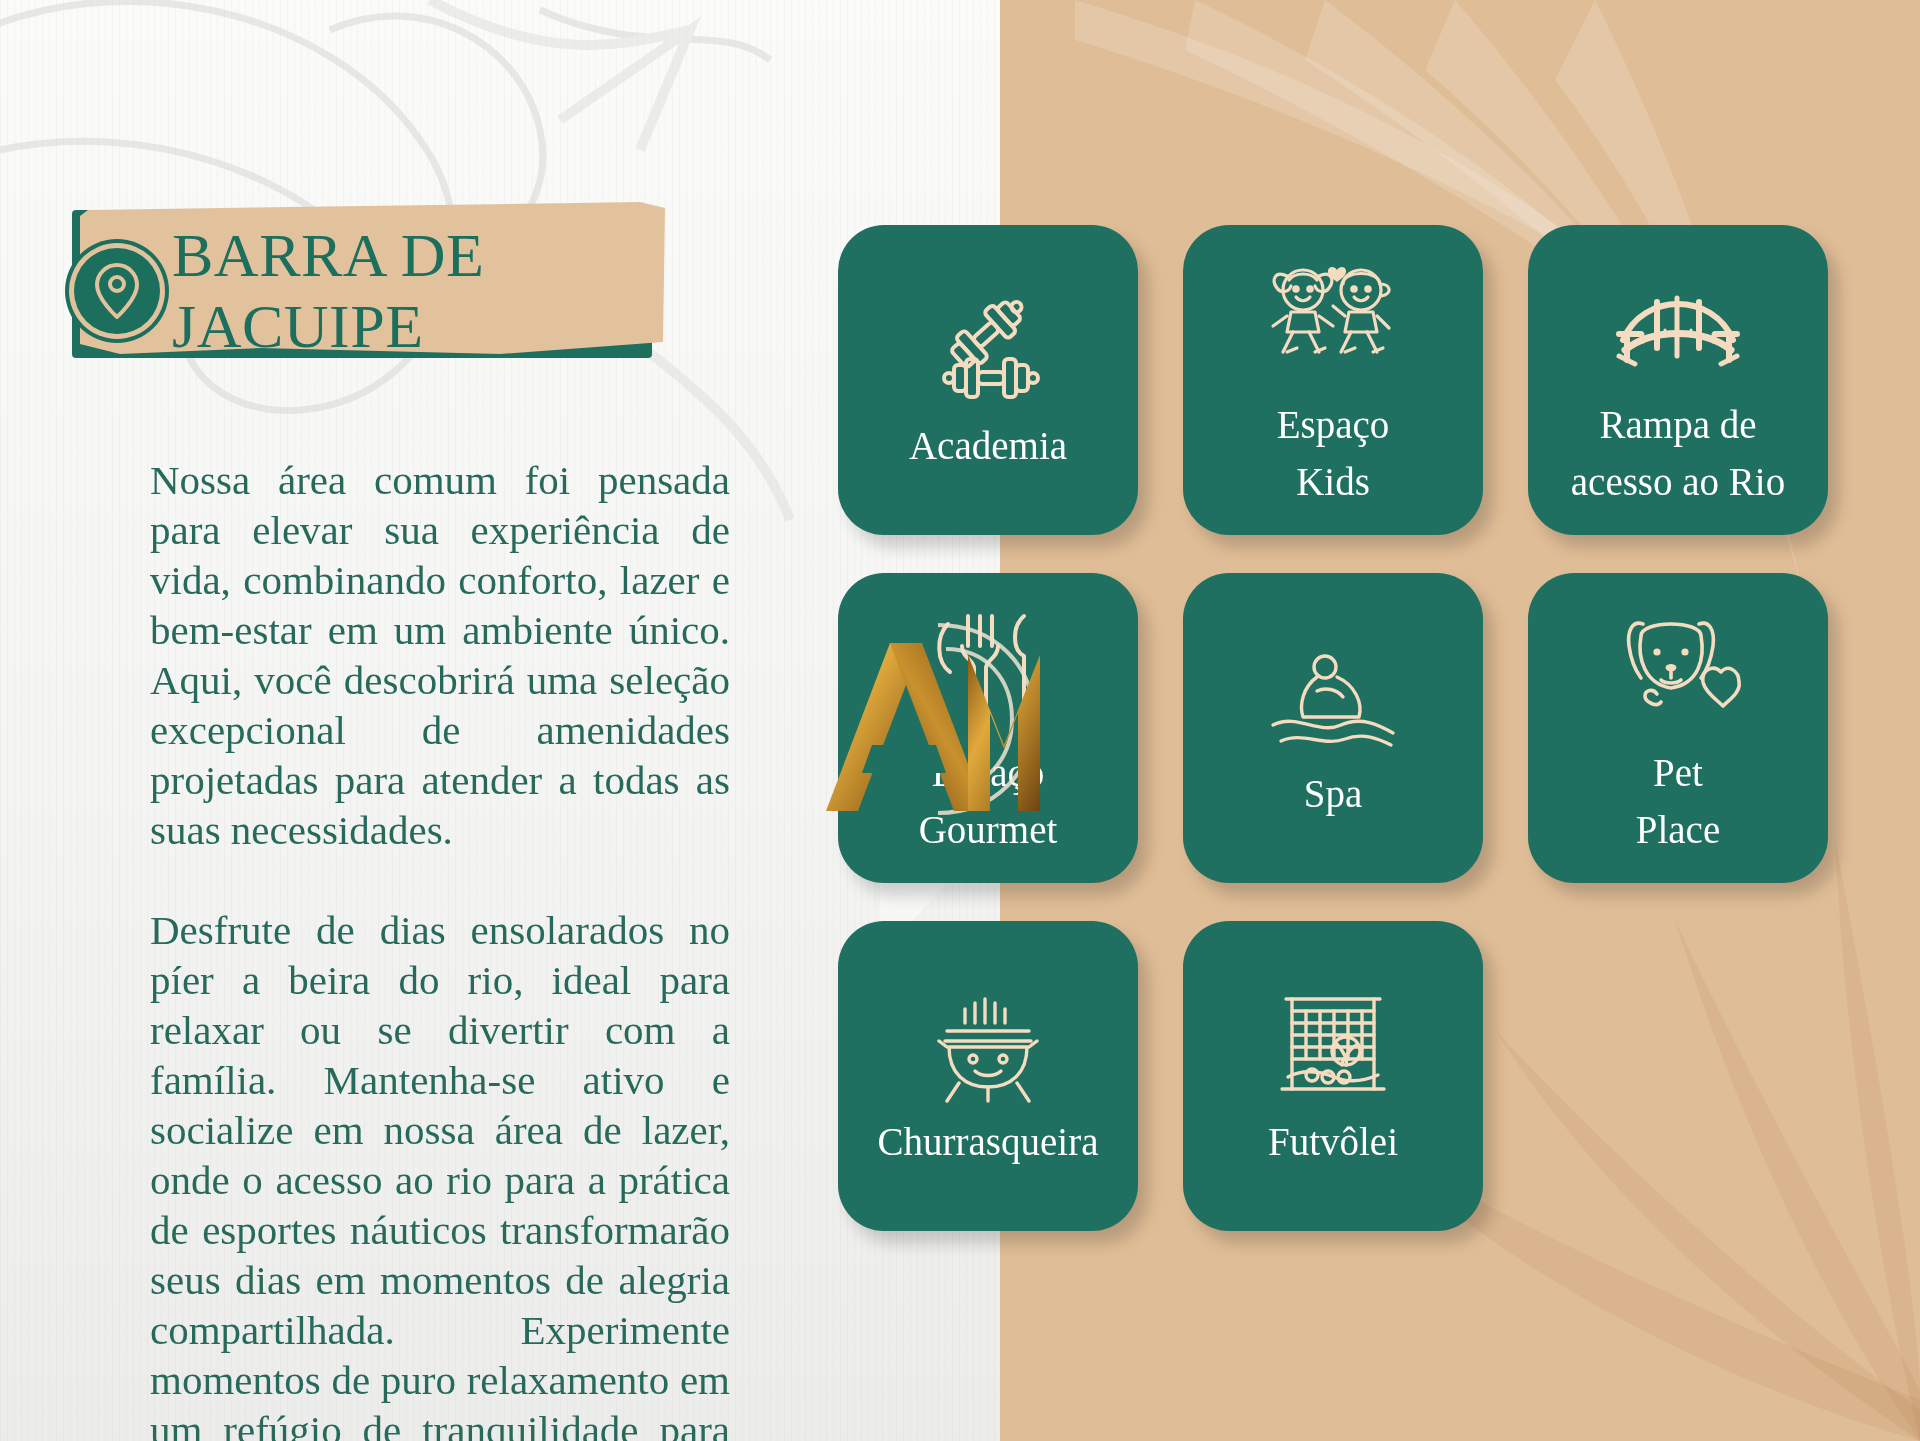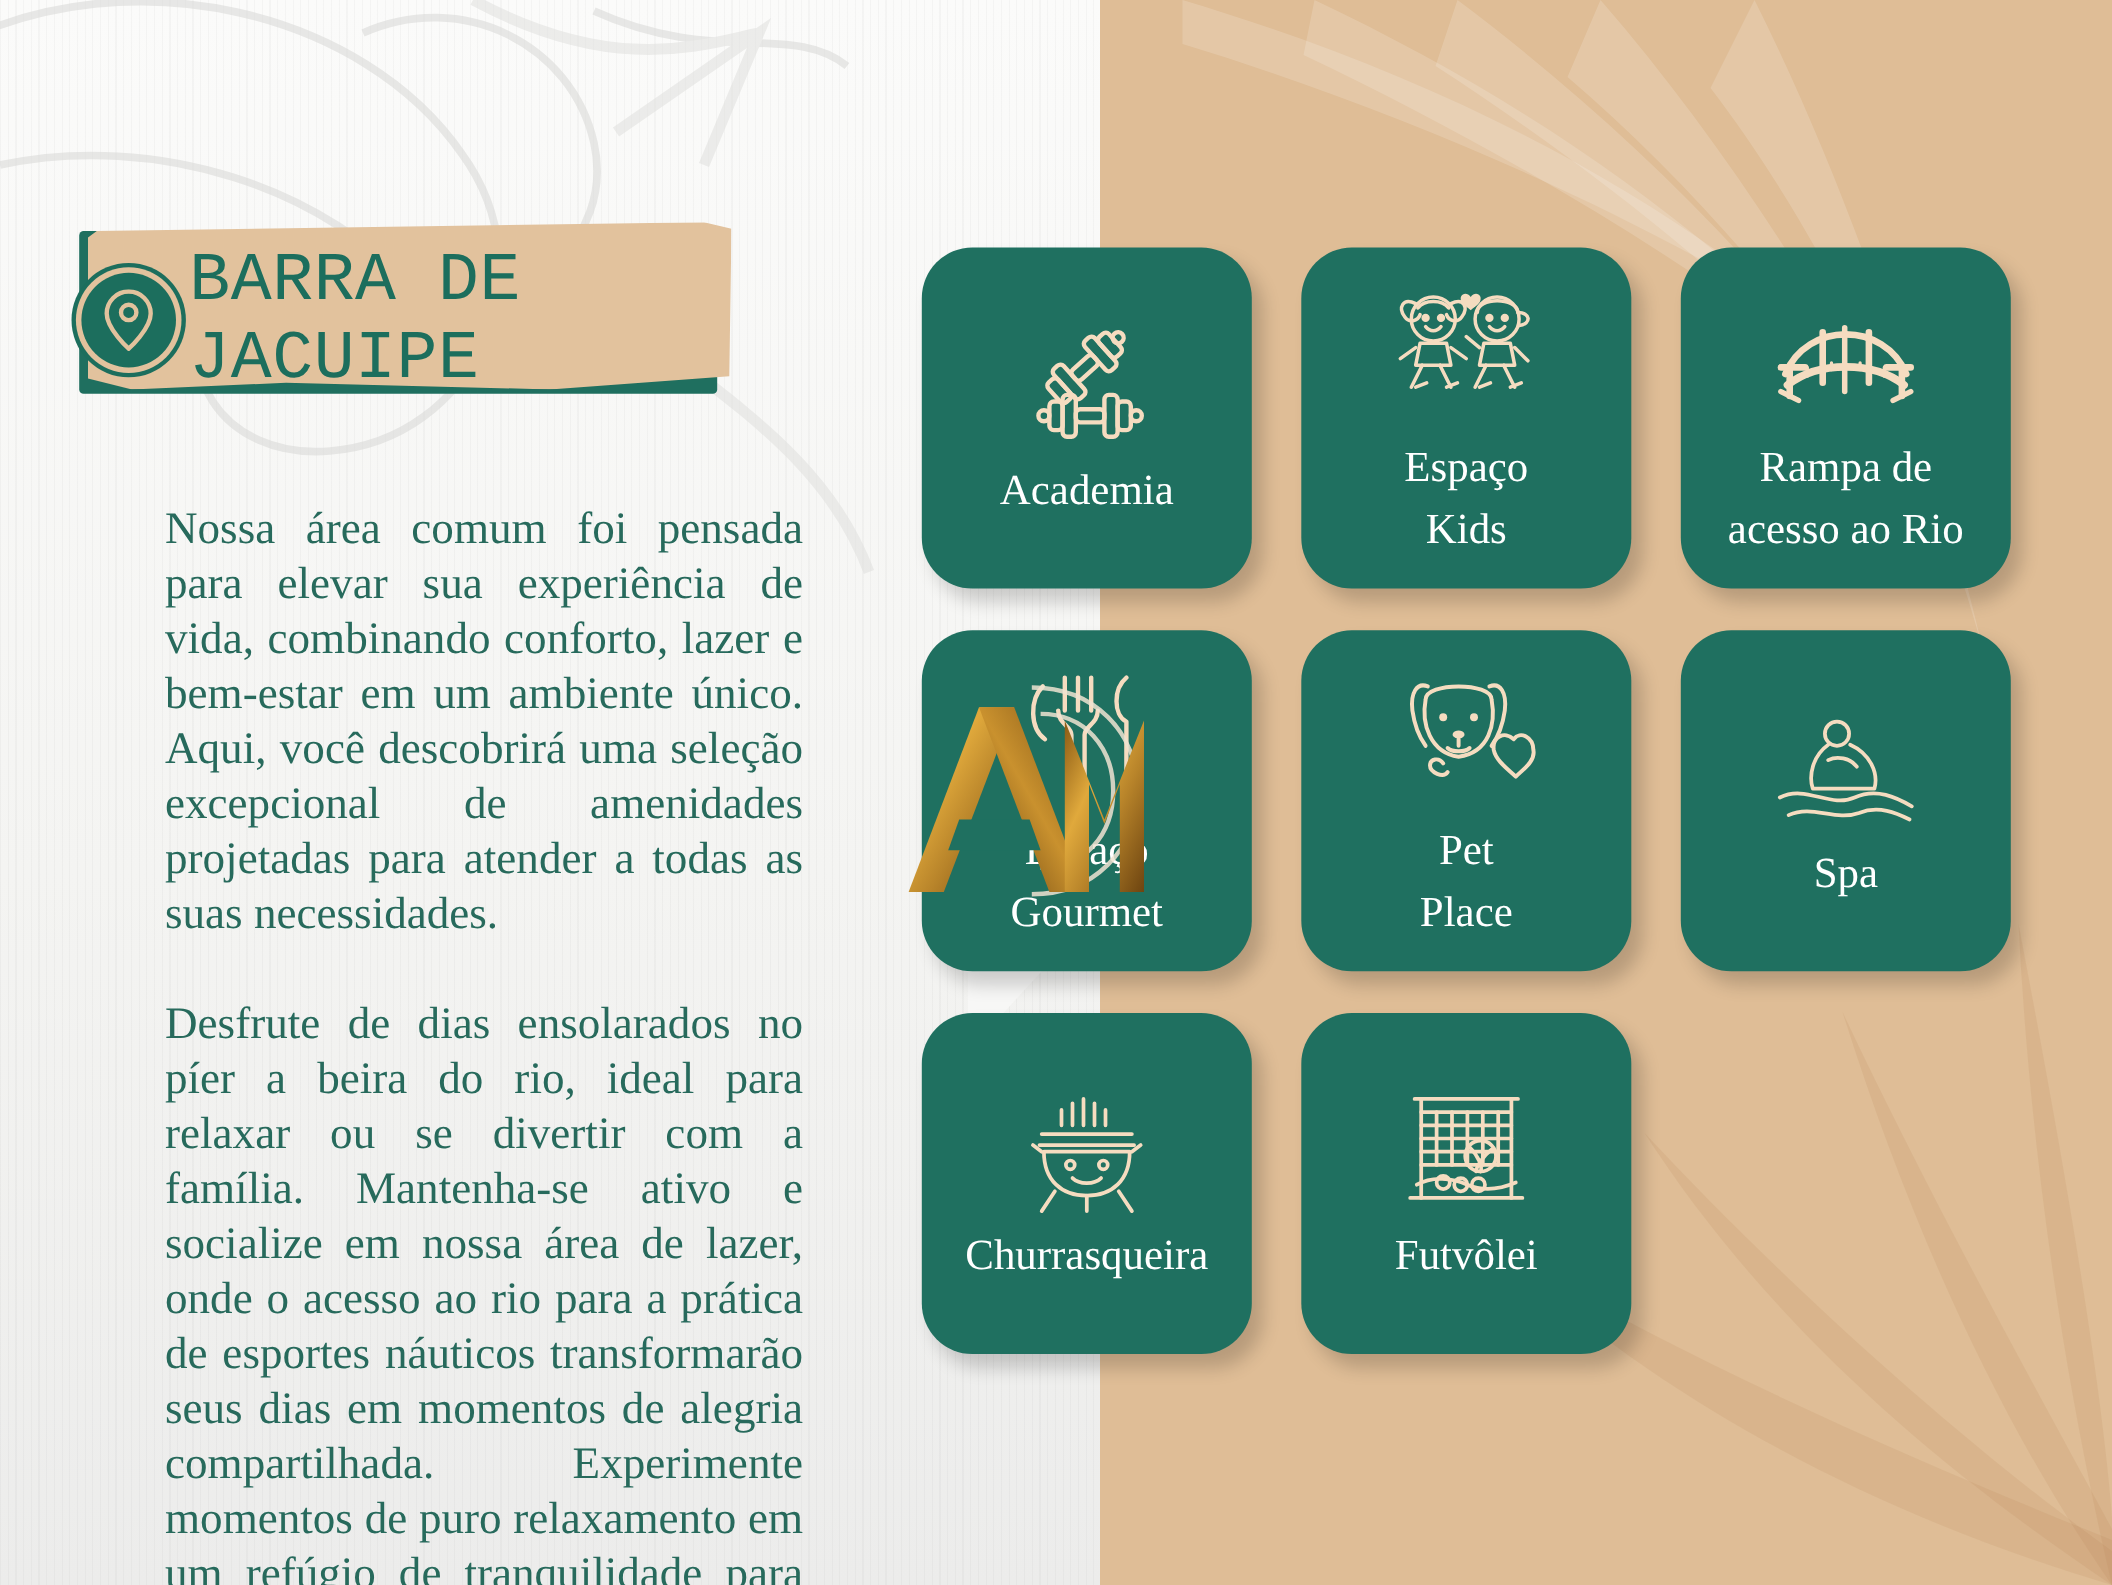--- a/index.html
+++ b/index.html
@@ -49,21 +49,21 @@
   }
   .pin{
     position:absolute;left:22px;top:52px;width:86px;height:86px;border-radius:50%;
     background:#1c6e5d;display:flex;align-items:center;justify-content:center;
     box-shadow:0 0 0 5px #e2c29d, 0 0 0 9px #1c6e5d;
   }
   .title{
     position:absolute;left:120px;top:52px;width:500px;height:86px;
     display:flex;align-items:center;
     color:#1c6e5d;font-size:62px;letter-spacing:.5px;
-    font-family:Liberation Mono, monospace;font-weight:400;
+    font-family:Liberation Serif, serif;font-weight:400;
   }
 
   
   .copy{
     position:absolute;left:150px;top:455px;width:580px;
     color:#276a5c;font-size:41px;line-height:50px;text-align:justify;
     font-family:"Liberation Serif",serif;
   }
   .copy p{margin:0 0 50px 0;}
   .copy p:last-child{margin-bottom:2px;}
@@ -228,49 +228,49 @@
           <path d="M40,10 L40,40 M52,10 L52,40 M64,10 L64,40"></path>
           <path d="M34,40 C34,52 46,54 46,62 L46,100 C46,104 58,104 58,100 L58,62 C58,54 70,52 70,40"></path>
           <path d="M96,10 C84,20 84,44 96,50 L96,100"></path>
           <path d="M20,18 C8,30 8,56 22,66"></path>
         </svg>
       </div>
       <div class="label" style="white-space:pre-line">Espaço
 Gourmet</div>
     </div>
 
+    <div class="card">
+      <div class="icon">
+        <svg width="140" height="110" viewBox="0 0 140 110" fill="none" stroke="#f5dcc0" stroke-width="3.4" stroke-linecap="round" stroke-linejoin="round">
+          <circle cx="62" cy="20" r="11"></circle>
+          <path d="M54,30 C40,40 36,58 40,70 L96,70 C100,56 92,38 74,30"></path>
+          <path d="M54,44 C62,40 74,42 80,50"></path>
+          <path d="M10,78 C34,66 56,88 78,78 C98,69 116,78 130,86"></path>
+          <path d="M18,94 C40,84 60,100 82,92 C100,85 116,92 128,98"></path>
+        </svg>
+      </div>
+      <div class="label">Spa</div>
+    </div>
+
     <div class="card two-line">
       <div class="icon">
         <svg width="130" height="110" viewBox="0 0 130 110" fill="none" stroke="#f5dcc0" stroke-width="3.6" stroke-linecap="round" stroke-linejoin="round">
           <path d="M30,18 C20,14 14,24 16,40 C18,54 22,64 28,72"></path>
           <path d="M86,18 C96,14 102,24 100,40 C98,54 94,64 88,72"></path>
           <path d="M28,30 C28,14 88,14 88,30 C92,52 86,78 58,82 C32,78 24,52 28,30 Z"></path>
           <circle cx="44" cy="46" r="3.6" fill="#f5dcc0" stroke="none"></circle>
           <circle cx="72" cy="46" r="3.6" fill="#f5dcc0" stroke="none"></circle>
           <path d="M58,58 C53,58 51,62 54,64 C56,66 60,66 62,64 C65,62 63,58 58,58 Z" fill="#f5dcc0" stroke="none"></path>
           <path d="M58,66 L58,72 M48,74 C52,78 64,78 68,74"></path>
           <path d="M44,88 C40,82 32,84 32,90 C32,96 44,102 48,96"></path>
           <path d="M108,66 C100,58 88,64 90,76 C92,86 104,94 110,100 C116,94 128,86 126,76 C126,64 114,58 108,66 Z"></path>
         </svg>
       </div>
       <div class="label" style="white-space:pre-line">Pet
 Place</div>
-    </div>
-
-    <div class="card">
-      <div class="icon">
-        <svg width="140" height="110" viewBox="0 0 140 110" fill="none" stroke="#f5dcc0" stroke-width="3.4" stroke-linecap="round" stroke-linejoin="round">
-          <circle cx="62" cy="20" r="11"></circle>
-          <path d="M54,30 C40,40 36,58 40,70 L96,70 C100,56 92,38 74,30"></path>
-          <path d="M54,44 C62,40 74,42 80,50"></path>
-          <path d="M10,78 C34,66 56,88 78,78 C98,69 116,78 130,86"></path>
-          <path d="M18,94 C40,84 60,100 82,92 C100,85 116,92 128,98"></path>
-        </svg>
-      </div>
-      <div class="label">Spa</div>
     </div>
 
     <div class="card">
       <div class="icon">
         <svg width="130" height="110" viewBox="0 0 130 110" fill="none" stroke="#f5dcc0" stroke-width="3.4" stroke-linecap="round" stroke-linejoin="round">
           <path d="M42,14 L42,28 M52,8 L52,28 M62,4 L62,28 M72,8 L72,28 M82,14 L82,28"></path>
           <path d="M24,36 L106,36"></path>
           <path d="M22,46 L108,46"></path>
           <path d="M26,52 C26,78 42,92 65,92 C88,92 104,78 104,52 Z"></path>
           <circle cx="50" cy="64" r="4"></circle>

